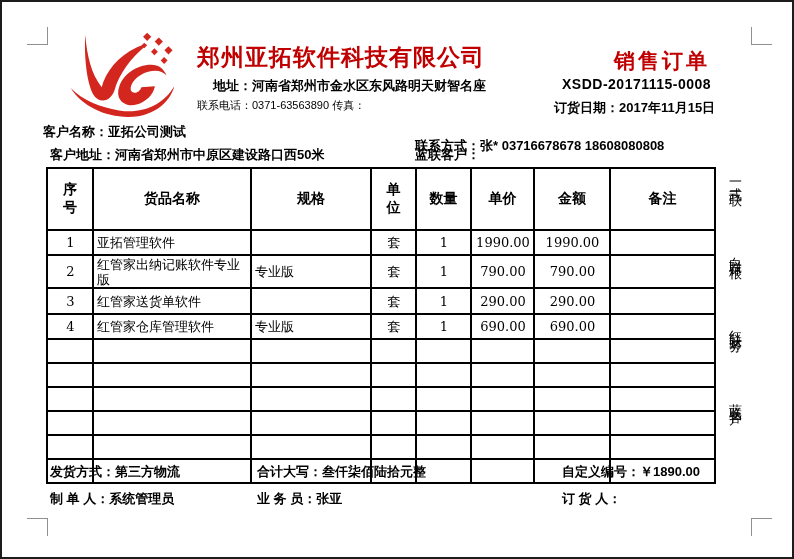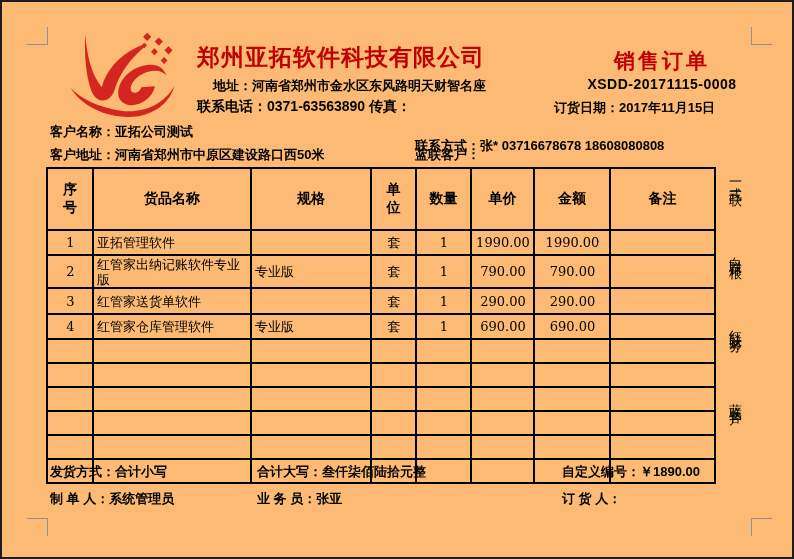--- a/index.html
+++ b/index.html
@@ -1,45 +1,45 @@
 <!DOCTYPE html>
 <html><head>
 <meta charset="utf-8">
 <style>
   html,body{margin:0;padding:0;background:#d8d8d8;}
   #page{
     position:relative;
     width:794px;height:559px;
-    background:#fdba74;
+    background:#ffffff;
     border:2px solid #1c1c1c;
     box-sizing:border-box;
     font-family:"Liberation Sans", sans-serif;
     color:#000;
     overflow:hidden;
   }
   
   .mark{position:absolute;width:20px;height:17px;}
   .mark-tl{left:25px;top:25px;border-right:1px solid #909090;border-bottom:1px solid #909090;}
   .mark-tr{left:749px;top:25px;border-left:1px solid #909090;border-bottom:1px solid #909090;}
   .mark-bl{left:25px;top:516px;border-right:1px solid #909090;border-top:1px solid #909090;}
   .mark-br{left:749px;top:516px;border-left:1px solid #909090;border-top:1px solid #909090;}
 
   .abs{position:absolute;white-space:nowrap;}
 
   .logo{position:absolute;left:56px;top:28px;width:128px;height:92px;}
 
   .company-name{left:195px;top:40px;font-size:23px;font-weight:bold;color:#c00000;letter-spacing:1px;}
   .company-line1{left:195px;top:75px;font-size:13px;font-weight:bold;margin-left:16px;}
-  .company-line2{left:195px;top:96px;font-size:14px;font-weight:bold;}
+  .company-line2{left:195px;top:96px;font-size:11px;font-weight:normal;}
 
   .order-title{left:560px;top:45px;width:200px;text-align:center;font-size:21px;font-weight:bold;color:#c00000;letter-spacing:3px;}
-  .order-number{left:560px;top:74px;width:200px;text-align:center;font-size:14px;font-weight:bold;letter-spacing:.5px;}
+  .order-number{left:560px;top:74px;width:200px;text-align:left;font-size:14px;font-weight:bold;letter-spacing:.5px;}
   .order-date{left:552px;top:97px;width:216px;text-align:left;font-size:13px;font-weight:bold;}
 
-  .cust1-left{left:48px;top:121px;font-size:13px;font-weight:bold;}
+  .cust1-left{left:41px;top:121px;font-size:13px;font-weight:bold;}
   .cust1-right{left:413px;top:135px;font-size:13px;font-weight:bold;}
   .cust2-left{left:48px;top:144px;font-size:13px;font-weight:bold;}
   .cust2-right{left:413px;top:144px;font-size:13px;font-weight:bold;}
 
   table.items{
     position:absolute;left:44px;top:165px;width:668px;
     border-collapse:collapse;table-layout:fixed;
   }
   table.items th,table.items td{
     border:2px solid #000;
@@ -229,20 +229,20 @@
           <td></td>
         </tr>
   </tbody>
     </table>
 
   <div class="copy-strip cs0">一式三联</div>
   <div class="copy-strip cs1">白联存根</div>
   <div class="copy-strip cs2">红联财务</div>
   <div class="copy-strip cs3">蓝联客户</div>
 
-  <div class="abs foot1-a"><span>发货方式：</span><span>合计小写</span></div>
+  <div class="abs foot1-a"><span>发货方式：</span><span>第三方物流</span></div>
   <div class="abs foot1-b"><span>合计大写：</span><span>叁仟柒佰陆拾元整</span></div>
   <div class="abs foot1-c"><span>自定义编号：</span><span>￥1890.00</span></div>
   <div class="abs foot2-a"><span>制 单 人：</span><span>系统管理员</span></div>
   <div class="abs foot2-b"><span>业 务 员：</span><span>张亚</span></div>
   <div class="abs foot2-c"><span>订 货 人：</span><span></span></div>
 
 </div>
 
 </body></html>

